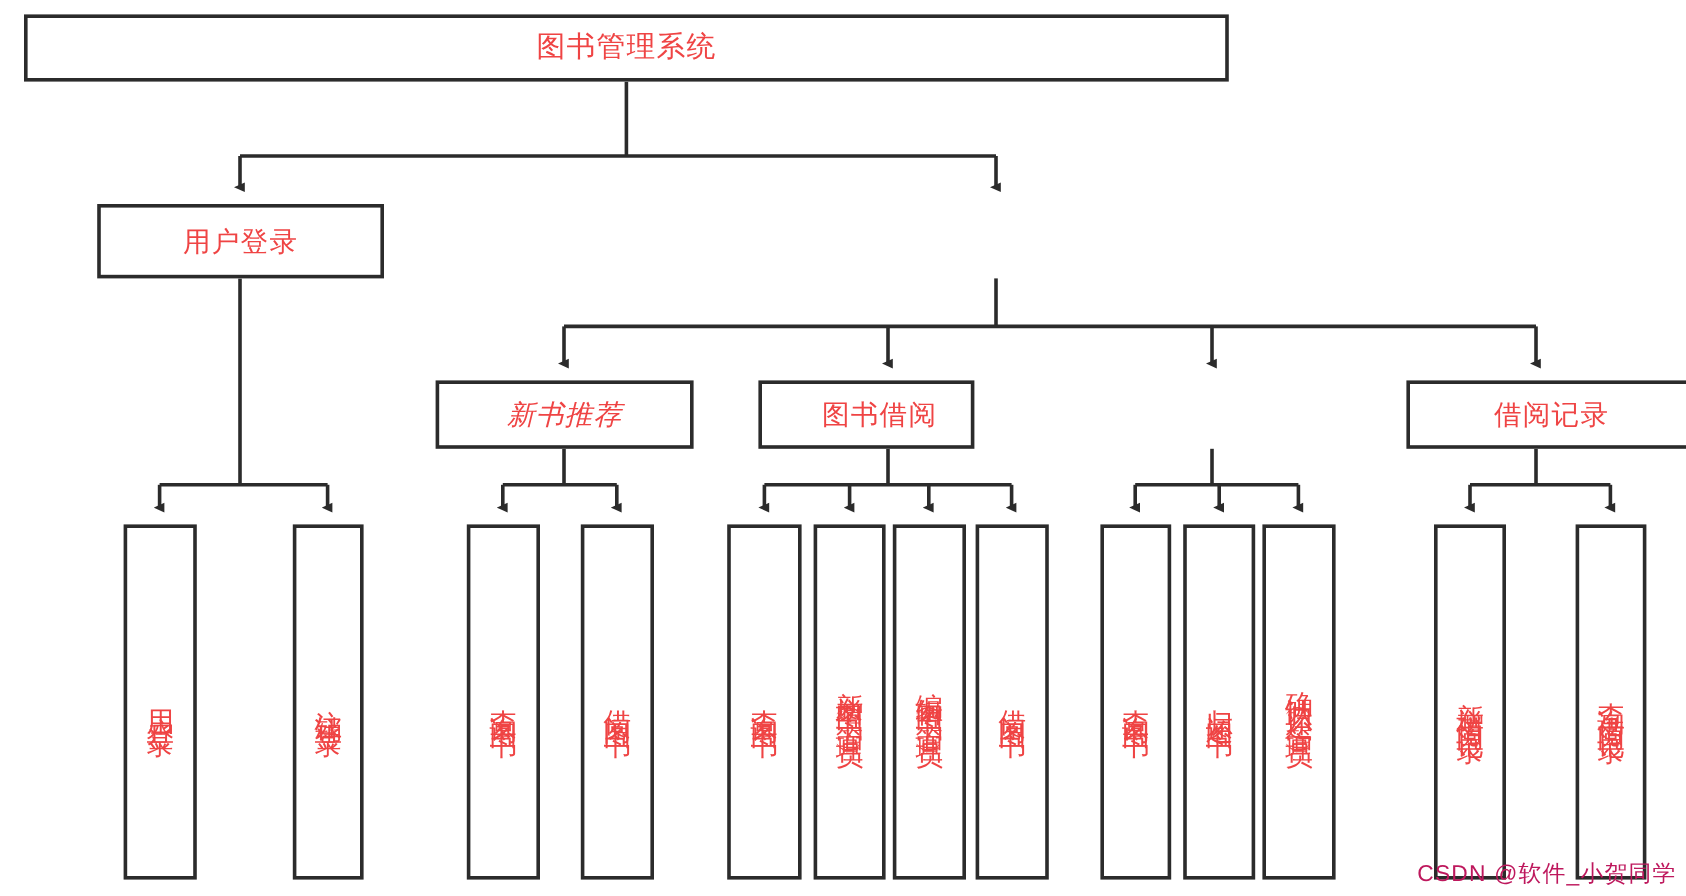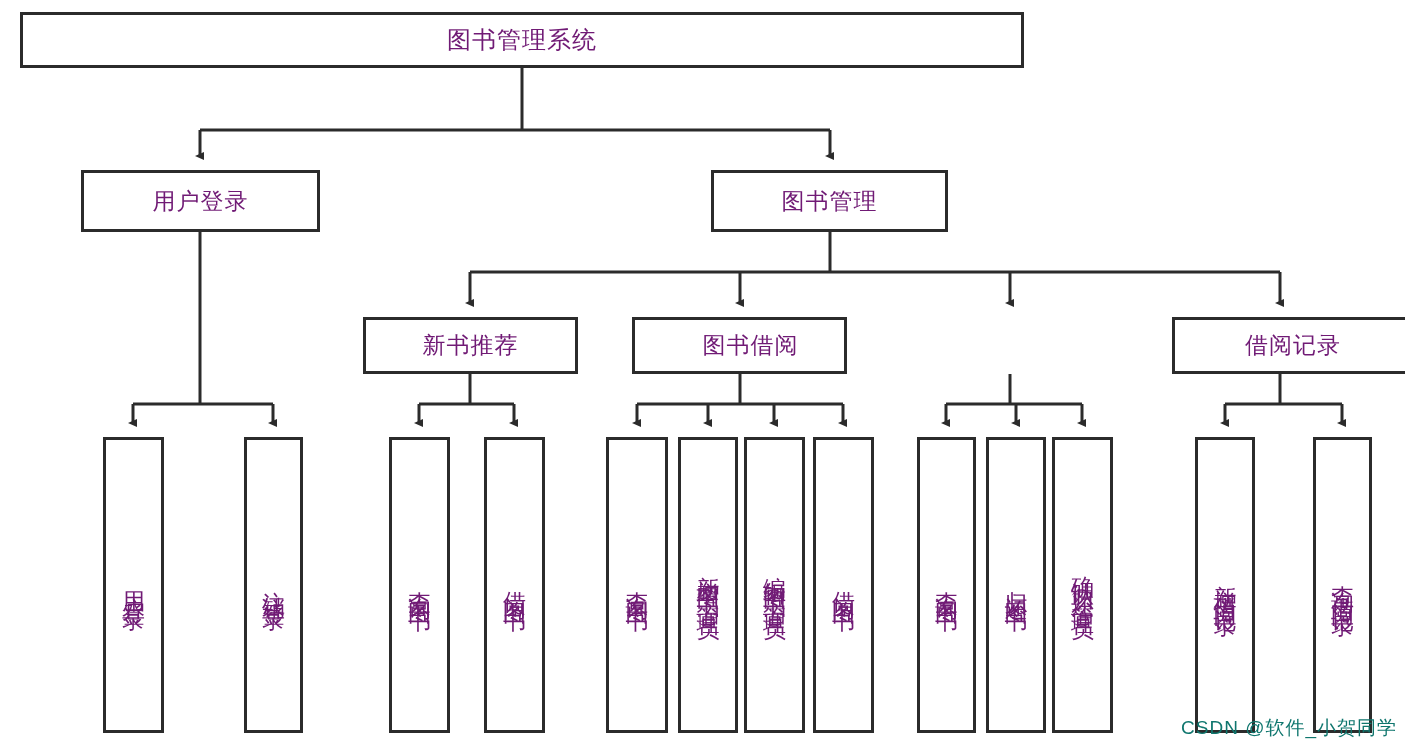--- a/index.html
+++ b/index.html
@@ -26,21 +26,21 @@
     pointer-events: none;
   }
   .node {
     position: absolute;
     box-sizing: border-box;
     border: 3px solid #2b2b2b;
     background: #ffffff;
     display: flex;
     align-items: center;
     justify-content: center;
-    color: #701a75;
+    color: #ef4444;
     letter-spacing: 1px;
   }
   .node.h {
     font-size: 23px;
     line-height: 1.15;
     white-space: nowrap;
   }
   .node.root {
     font-size: 24px;
   }
@@ -53,21 +53,21 @@
     line-height: 1;
     padding-top: 4px;
     padding-bottom: 4px;
     white-space: nowrap;
   }
   .watermark {
     position: absolute;
     right: 8px;
     bottom: 6px;
     font-size: 19px;
-    color: #0f766e;
+    color: #be185d;
     letter-spacing: 1px;
     white-space: nowrap;
     z-index: 5;
   }
 </style>
 </head>
 <body>
 
 <div id="canvas">
 
@@ -121,28 +121,25 @@
     </g>
   </svg>
 
   <div class="node h root" style="left:20px; top:12px; width:1004px; height:56px;">
     <span>图书管理系统</span>
   </div>
 
   <div class="node h" style="left:81px; top:170px; width:239px; height:62px;">
     <span>用户登录</span>
   </div>
-  <div class="node h" style="left:711px; top:170px; width:237px; height:62px;">
-    <span>图书管理</span>
-  </div>
 
-  <div class="node h" style="left:363px; top:317px; width:215px; height:57px;">
+  <div class="node h" style="left:363px; top:317px; width:215px; height:57px;font-style:italic;">
     <span>新书推荐</span>
   </div>
-  <div class="node h" style="left:632px; top:317px; width:215px; height:57px;padding-left:22px;">
+  <div class="node h" style="left:632px; top:317px; width:180px; height:57px;padding-left:22px;">
     <span>图书借阅</span>
   </div>
   <div class="node h" style="left:1172px; top:317px; width:242px; height:57px;">
     <span>借阅记录</span>
   </div>
 
   <div class="node v" style="left:103px; top:437px; width:61px; height:296px;">
     <span>用户登录</span>
   </div>
   <div class="node v" style="left:244px; top:437px; width:59px; height:296px;">

